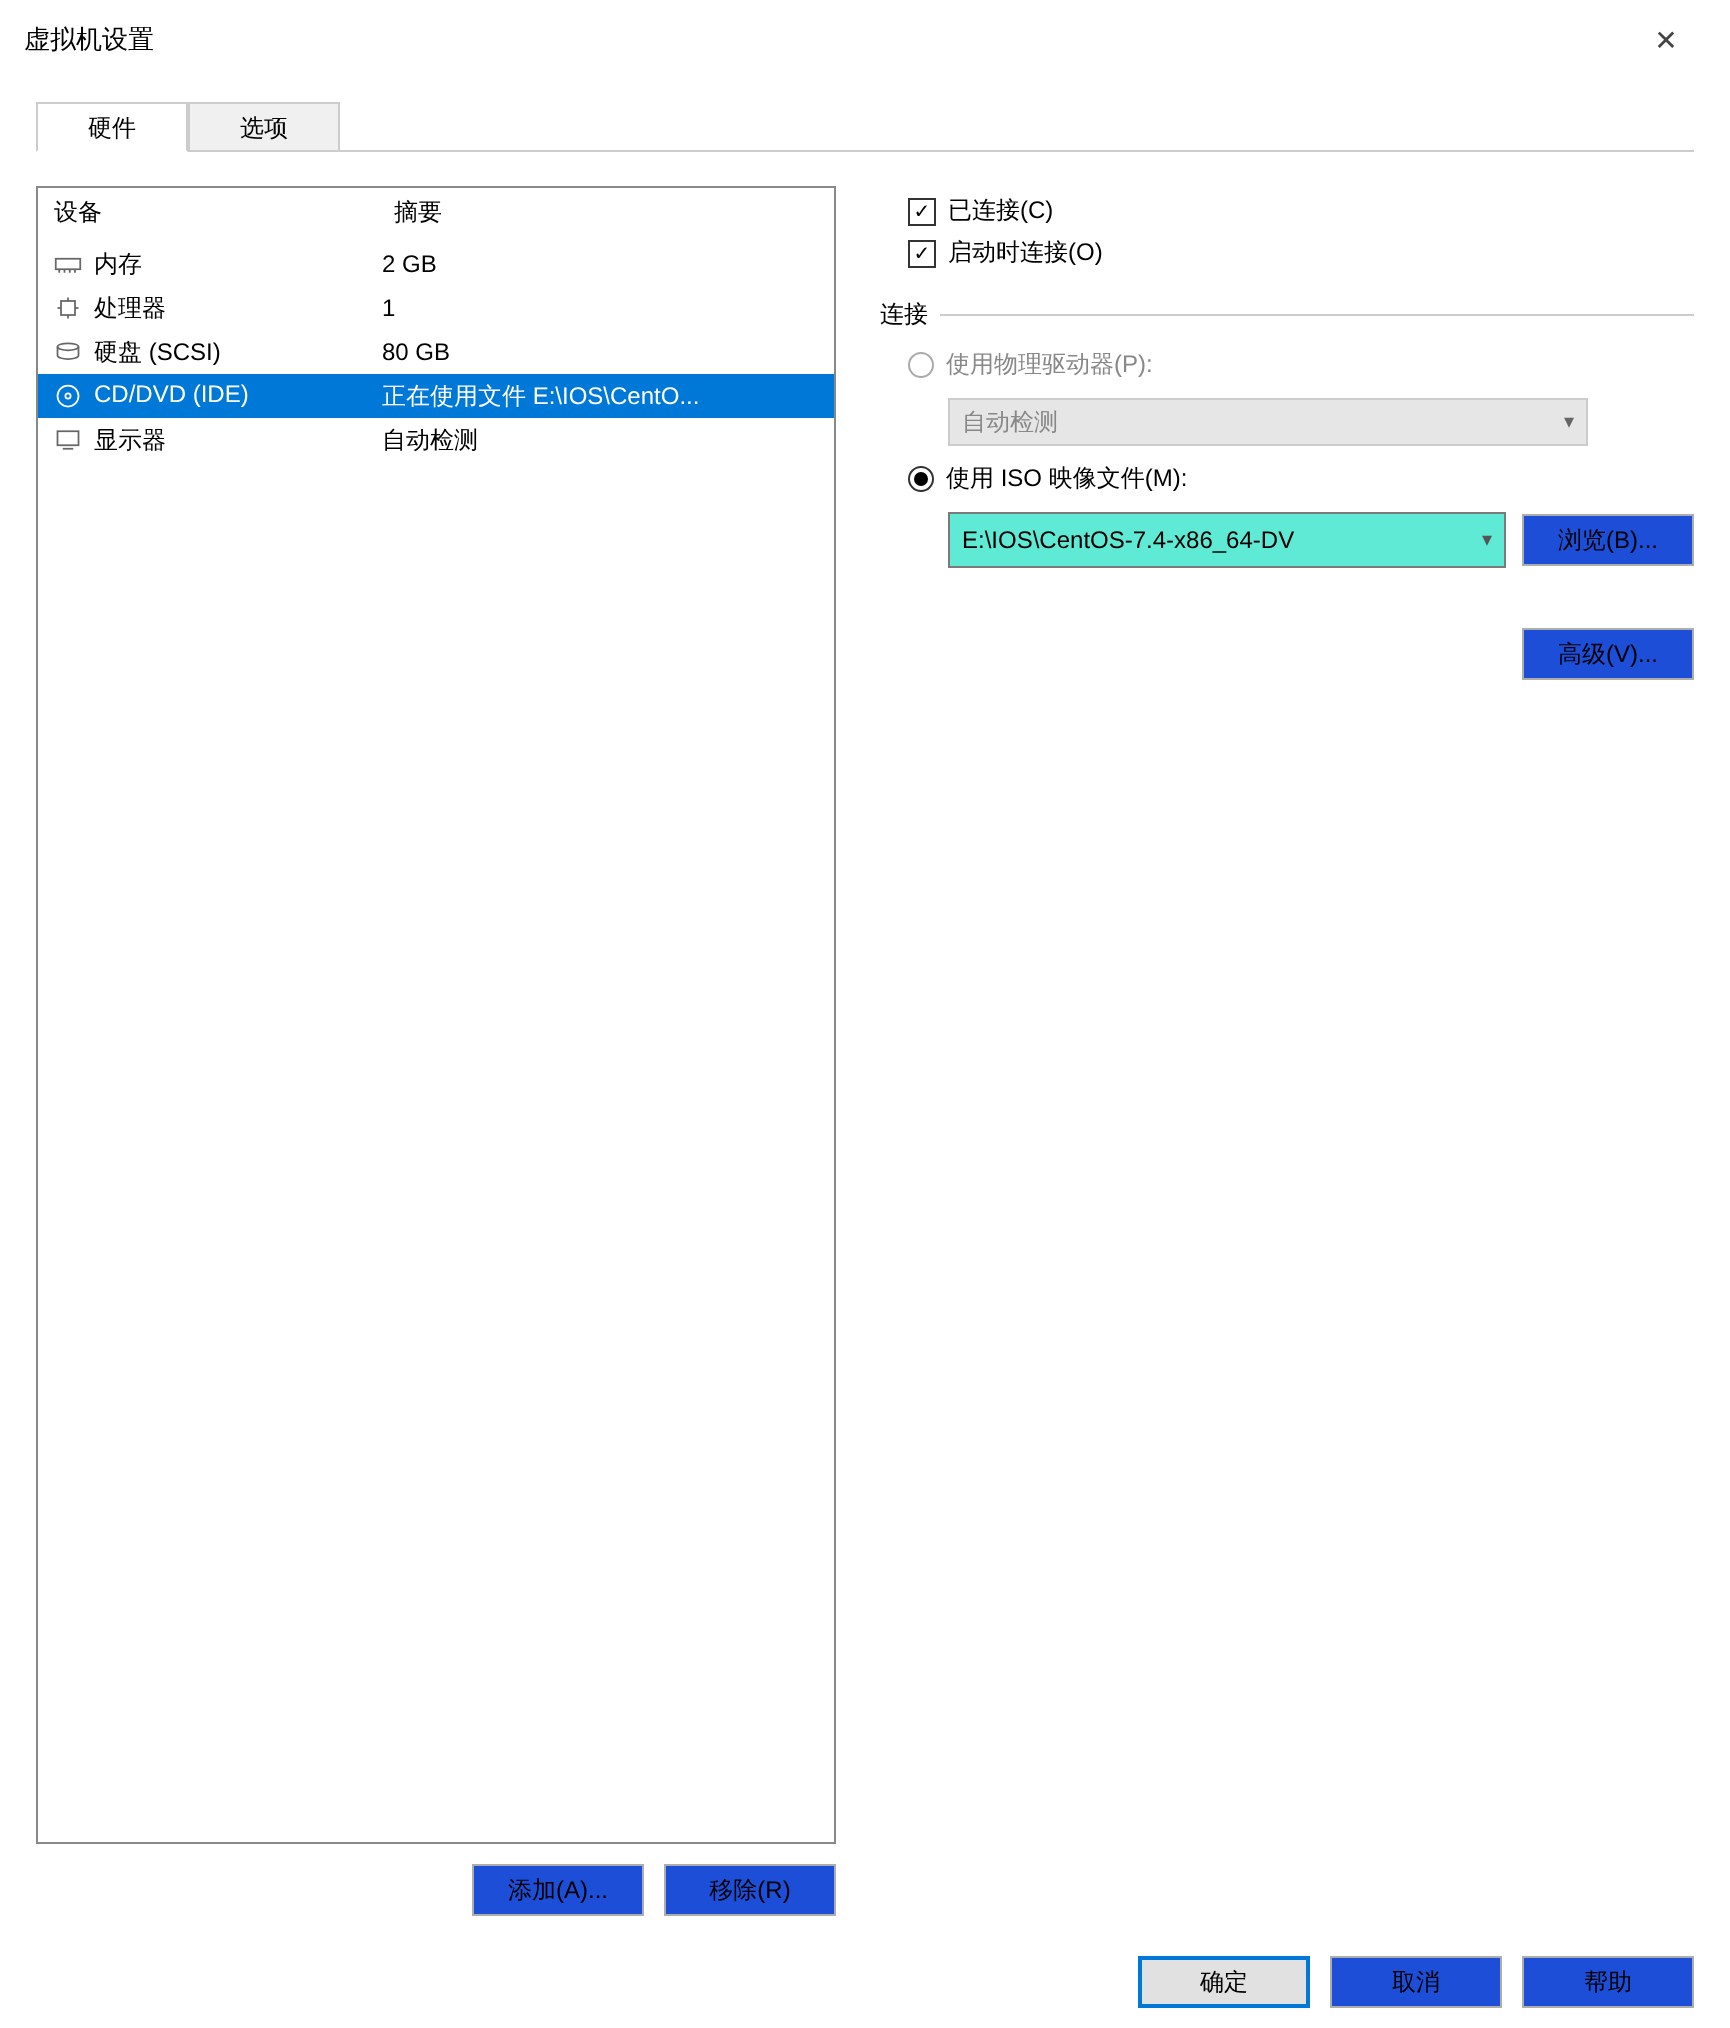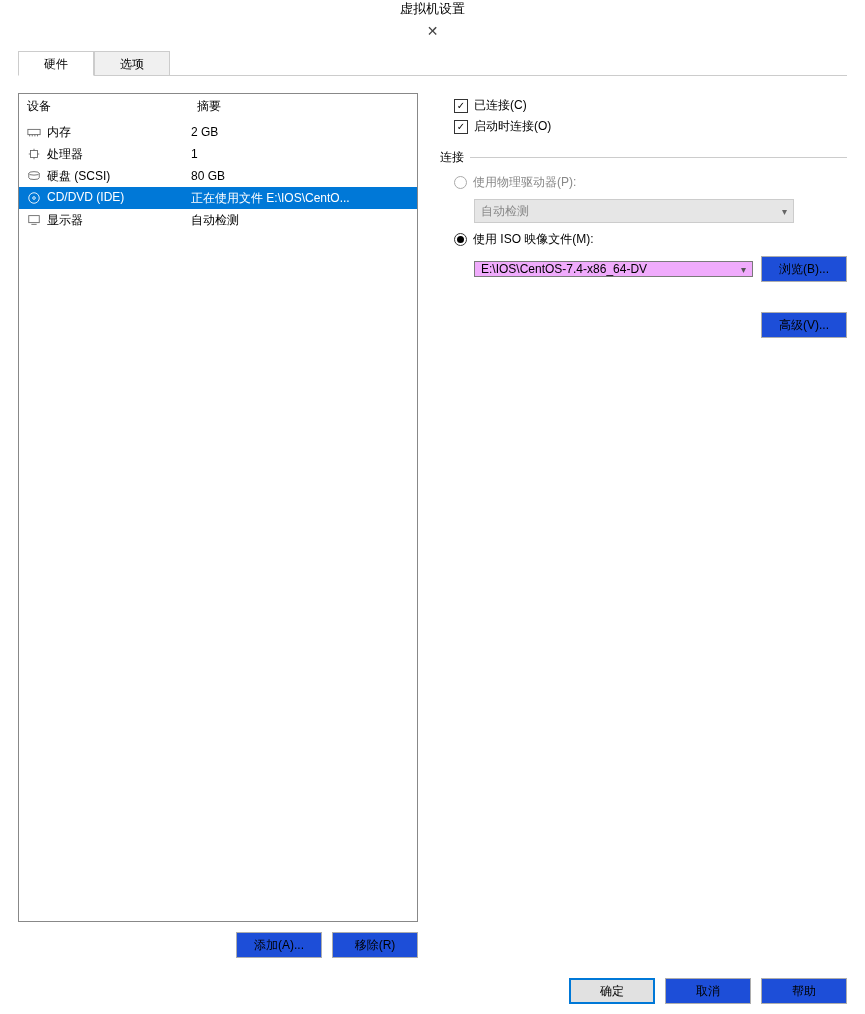--- a/index.html
+++ b/index.html
@@ -1,18 +1,18 @@
 <!DOCTYPE html>
 <html><head>
 <meta charset="utf-8">
 <style>
 * { box-sizing: border-box; font-family: "Microsoft YaHei", "Segoe UI", Tahoma, sans-serif; font-size: 12px; }
 body { margin: 0; background: #fff; width: 865px; height: 1014px; position: relative; }
 
-.titlebar { height: 40px; display: flex; align-items: center; padding: 0 12px; background: #fff; border-bottom: 1px solid #fff; flex-direction: column; }
+.titlebar { height: 40px; display: flex; align-items: center; padding: 0 12px; background: #fff; border-bottom: 1px solid #fff; }
 .title-text { flex: 1; font-size: 13px; }
 .close-x { width: 40px; text-align: center; font-size: 14px; color: #444; cursor: pointer; }
 
 .content { position: absolute; top: 50px; left: 18px; right: 18px; bottom: 50px; }
 
 .tabs { display: flex; border-bottom: 1px solid #ccc; height: 26px; margin-bottom: -1px; }
 .tab { padding: 4px 25px; border: 1px solid #ccc; background: #f0f0f0; border-bottom: 1px solid #ccc; position: relative; top: 1px; cursor: pointer; }
 .tab.active { background: #fff; border-bottom: 1px solid #fff; }
 
 .tab-body { display: flex; gap: 22px; padding-top: 18px; }
@@ -41,21 +41,21 @@
 .check { width: 14px; height: 14px; border: 1px solid #333; display: inline-flex; align-items: center; justify-content: center; font-size: 10px; cursor: pointer; }
 .radio-row { display: flex; align-items: center; margin: 8px 0; gap: 6px; }
 .radio { width: 13px; height: 13px; border: 1px solid #333; border-radius: 50%; display: inline-flex; align-items: center; justify-content: center; cursor: pointer; }
 .radio.checked::after { content: ""; width: 7px; height: 7px; background: #000; border-radius: 50%; }
 .radio.disabled { border-color: #aaa; }
 .disabled-text { color: #888; }
 .combo { width: 320px; height: 24px; border: 1px solid #adadad; background: #fdfdfd; display: flex; align-items: center; padding: 0 6px; margin-left: 20px; justify-content: space-between; color: #333; }
 .combo.disabled { background: #e6e6e6; color: #888; border-color: #ccc; }
 .combo .chev { color: #666; font-size: 10px; }
 .iso-row { display: flex; align-items: center; gap: 8px; margin-left: 20px; }
-.iso-input { flex: 1; height: 16px; border: 1px solid #7a7a7a; display: flex; align-items: center; justify-content: space-between; padding: 0 6px; background: #f0abfc; cursor: pointer; }
+.iso-input { flex: 1; height: 28px; border: 1px solid #7a7a7a; display: flex; align-items: center; justify-content: space-between; padding: 0 6px; background: #5eead4; cursor: pointer; }
 .iso-input .chev { font-size: 10px; color: #555; }
 
 .adv-row { display: flex; justify-content: flex-end; margin-top: 30px; }
 
 .footer { position: absolute; bottom: 10px; right: 18px; display: flex; gap: 10px; }
 .btn.primary { border: 2px solid #0078d7; background: #e1e1e1; }
 
 svg { width: 14px; height: 14px; }
 </style>
 </head>

